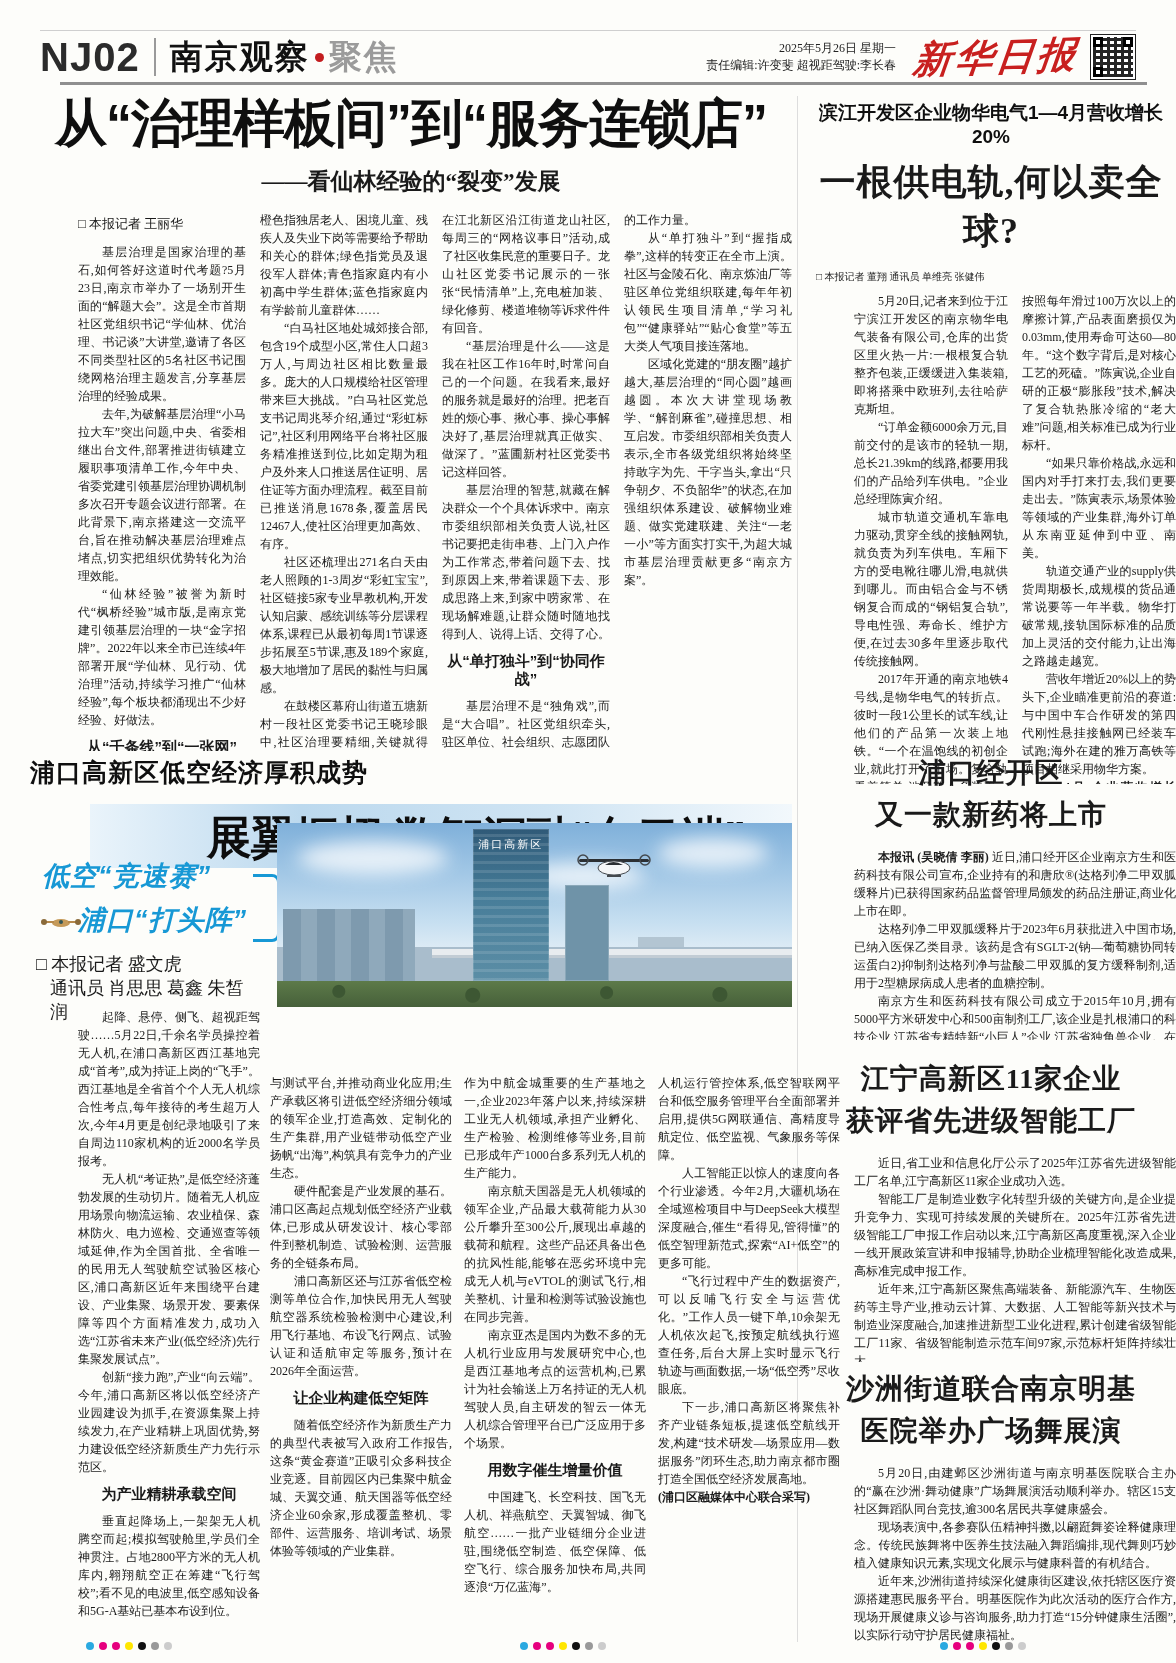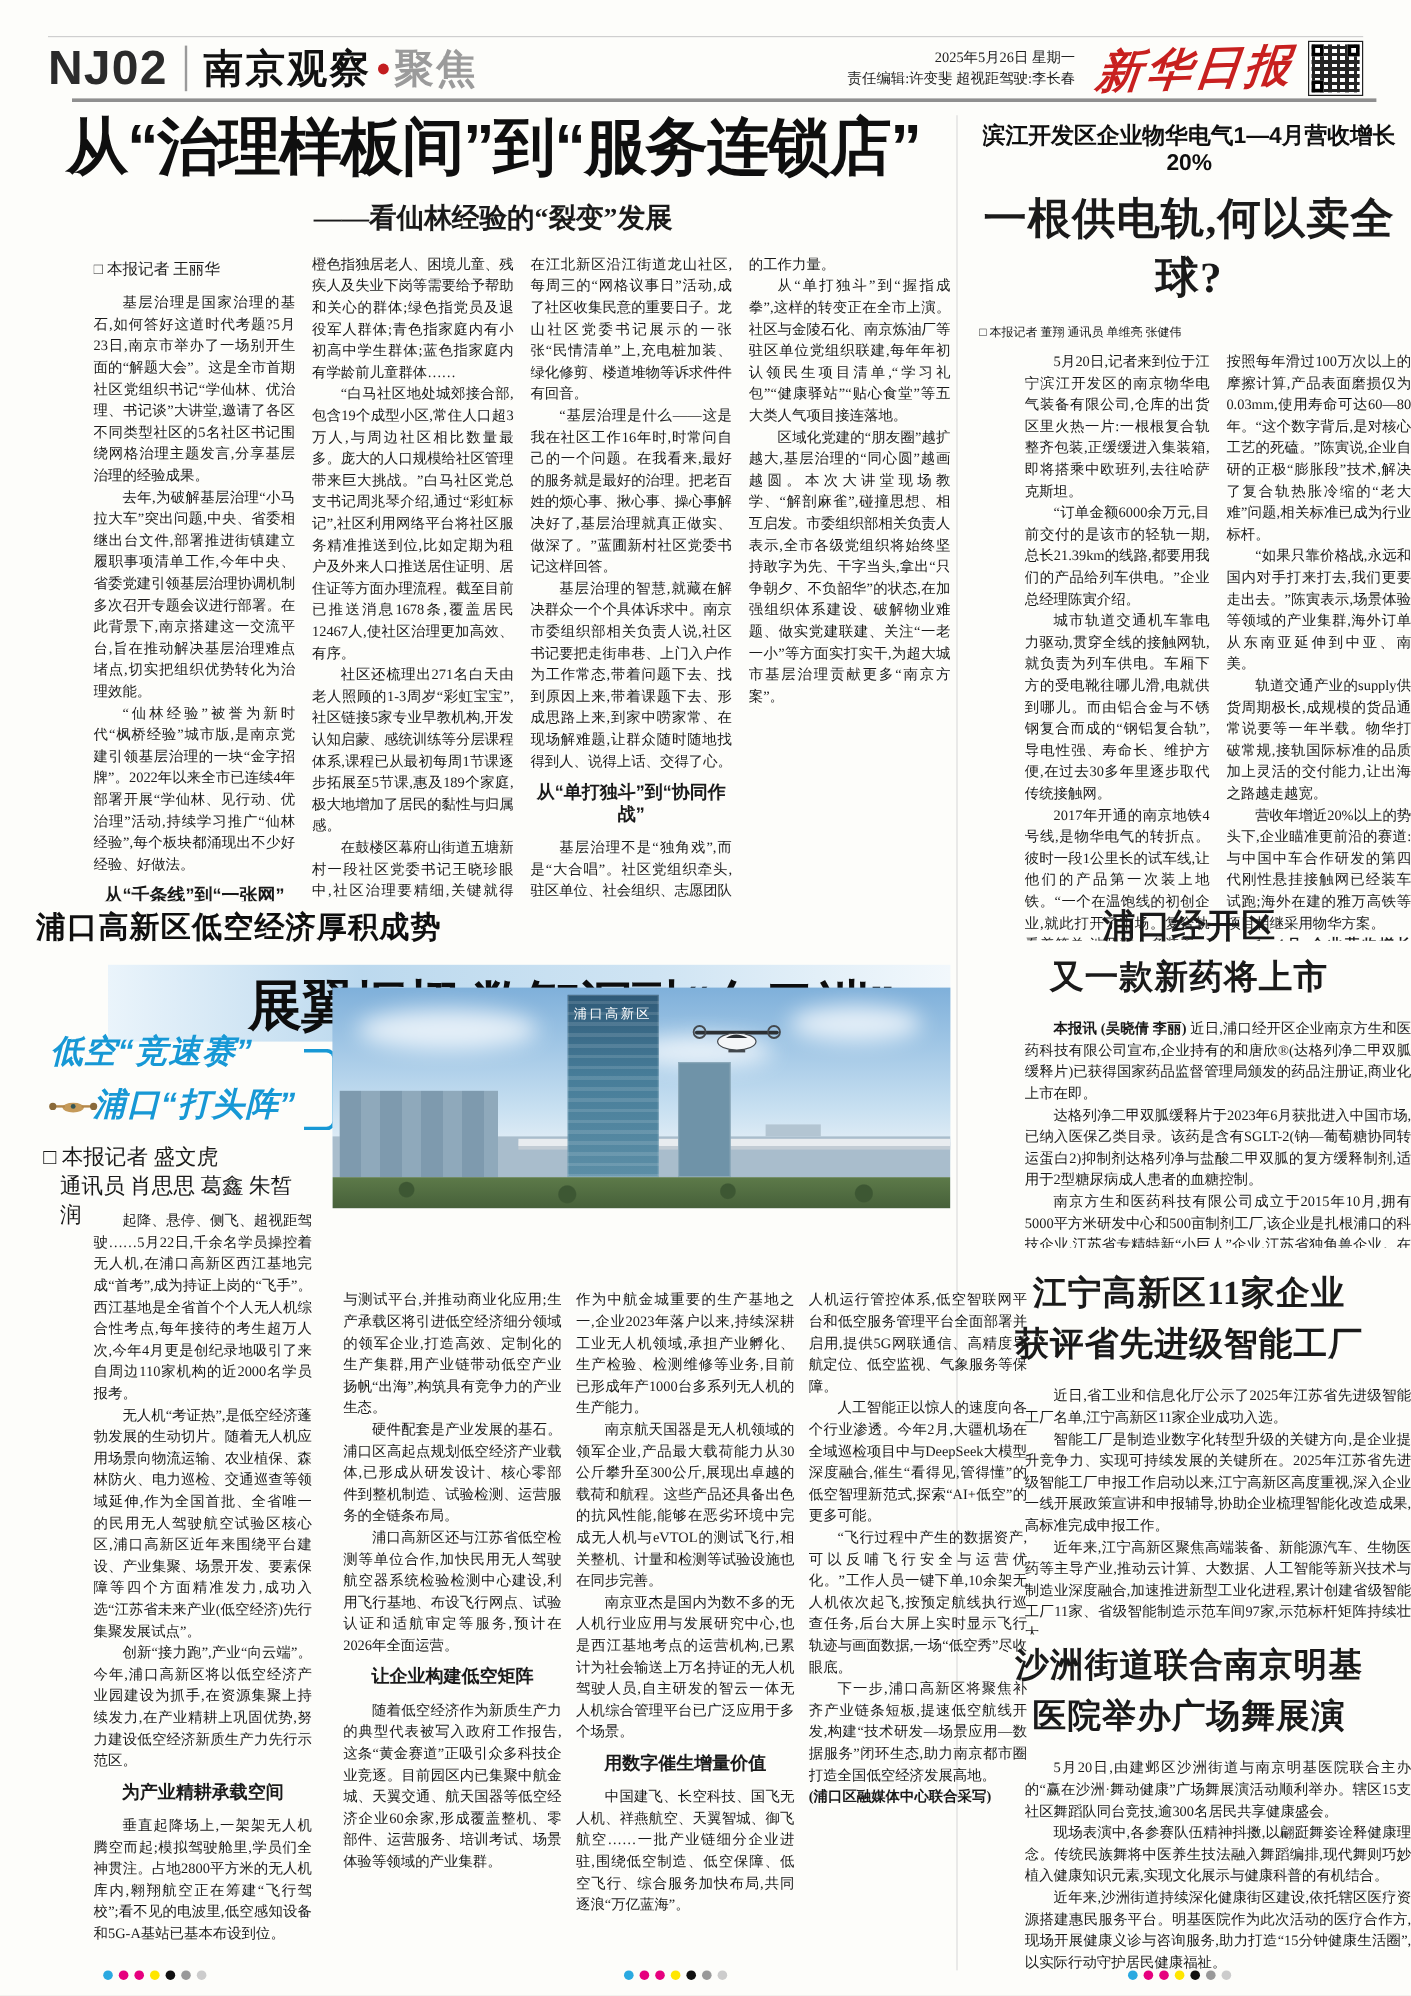--- a/index.html
+++ b/index.html
@@ -58,21 +58,21 @@
           font-family:"Liberation Sans","DejaVu Sans",sans-serif;font-size:45px;font-weight:900;color:#0d0d0d;letter-spacing:-1px;}
   .badge{position:absolute;left:12px;top:78px;width:238px;height:104px;margin-top:24px;}
   .bl{font-family:"Liberation Sans","DejaVu Sans",sans-serif;font-weight:900;font-style:italic;
       font-size:27px;color:#1798d5;letter-spacing:1px;}
   .bl2{margin-left:36px;margin-top:8px;}
   .bracket{position:absolute;right:0;top:16px;width:24px;height:62px;border-top:3px solid #1798d5;
            border-right:3px solid #1798d5;border-bottom:3px solid #1798d5;border-radius:0 8px 8px 0;}
   .droneicon{position:absolute;left:-2px;top:54px;}
   .sbylines{position:absolute;left:6px;top:196px;width:215px;font-size:18px;line-height:24px;}
   .scolA{position:absolute;left:0;top:252px;width:182px;height:632px;overflow:hidden;}
-  .scolsBCD{position:absolute;left:208px;top:318px;width:570px;height:566px;gap:12px;}
+  .scolsBCD{position:absolute;left:192px;top:318px;width:570px;height:566px;gap:12px;}
   
   .photo{position:absolute;left:247px;top:67px;width:515px;height:184px;overflow:hidden;
          background:linear-gradient(180deg,#7fb0da 0%,#a3c8e6 28%,#c8e0f1 55%,#e3eef6 72%,#edf3f7 80%);}
   .cloud{position:absolute;background:#fff;border-radius:50%;filter:blur(9px);opacity:.75;}
   .skyline{position:absolute;left:0;right:0;bottom:26px;height:34px;background:#a9bdcc;}
   .skyline::before{content:"";position:absolute;left:5%;bottom:100%;width:30px;height:14px;background:#a9bdcc;}
   .skyline::after{content:"";position:absolute;left:70%;bottom:100%;width:46px;height:10px;background:#b3c5d2;}
   .bridge{position:absolute;left:30%;right:0;bottom:52px;height:6px;background:#e8ecef;box-shadow:0 3px 0 #c2ccd4;}
   .trees{position:absolute;left:0;right:0;bottom:0;height:26px;
          background:linear-gradient(180deg,#5d7a49,#46603a);}

